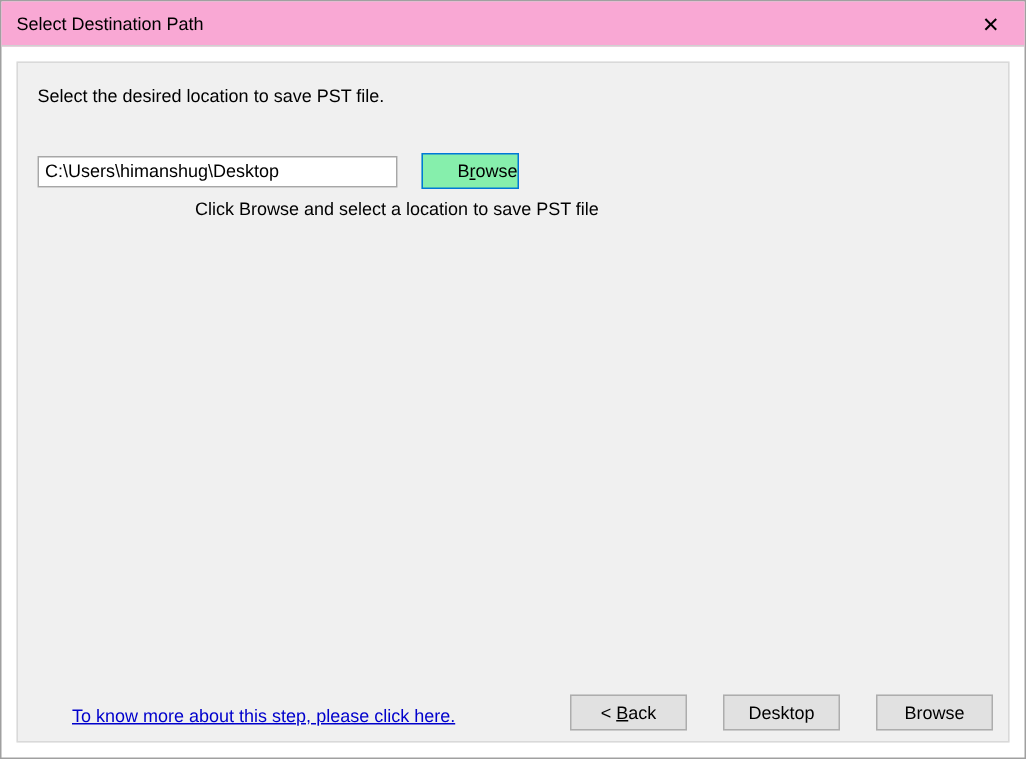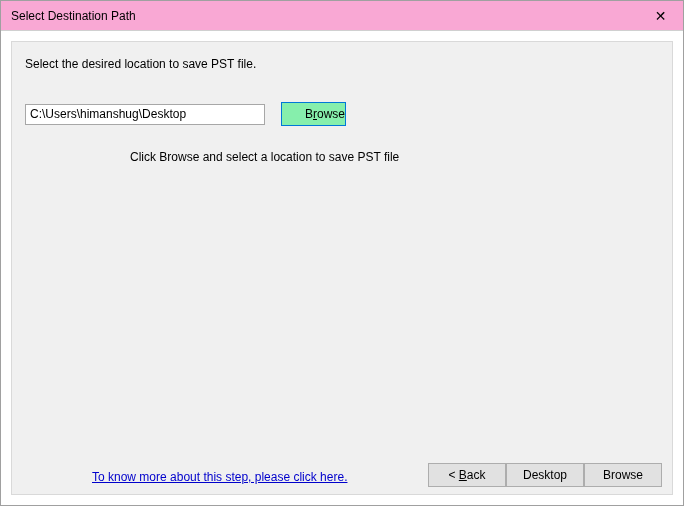--- a/index.html
+++ b/index.html
@@ -100,40 +100,39 @@
     font-family: inherit;
     cursor: pointer;
     text-align: right;
     line-height: 20px;
     padding: 0;
   }
   .browse-btn .u { text-decoration: underline; }
   .hint {
     position: absolute;
     left: 118px;
-    top: 108px;
+    top: 90px;
     font-size: 12px;
     color: #000;
   }
   .help-link {
     position: absolute;
     left: 36px;
     bottom: 10px;
     font-size: 12px;
     color: #0000cc;
     text-decoration: underline;
     cursor: pointer;
-    margin-left: 44px;
   }
   .button-row {
     position: absolute;
     right: 10px;
     bottom: 7px;
     display: flex;
-    gap: 0;
+    gap: 24px;
   }
   .wiz-btn {
     width: 78px;
     height: 24px;
     border: 1px solid #adadad;
     background: #e1e1e1;
     font-size: 12px;
     font-family: inherit;
     cursor: pointer;
     text-align: center;

